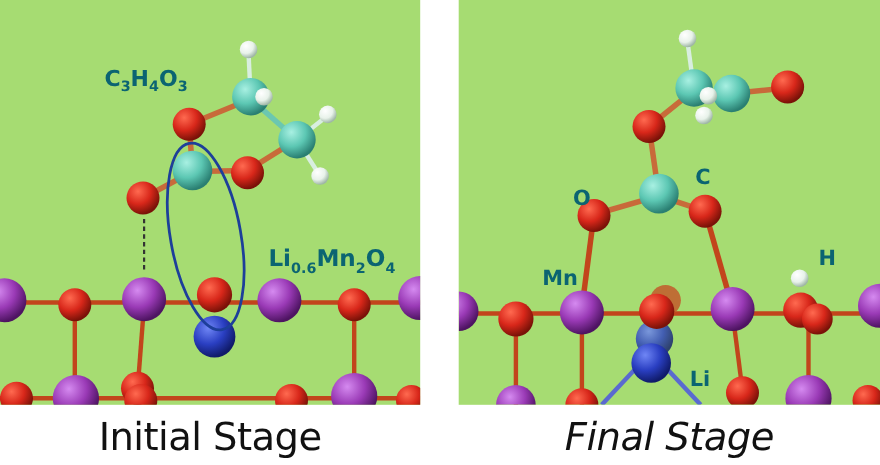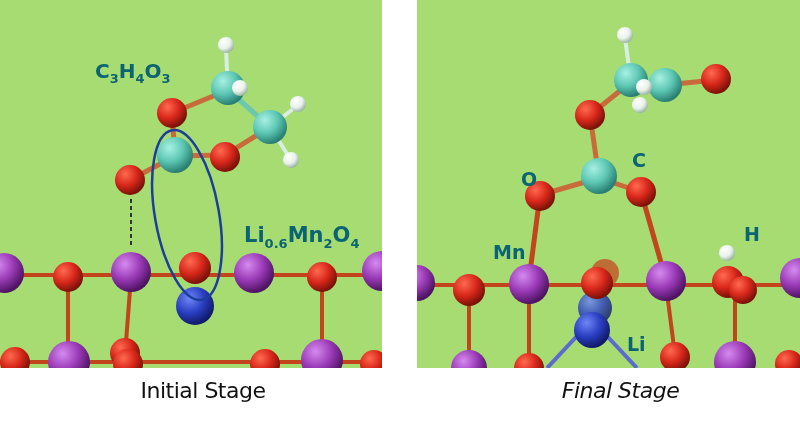--- a/index.html
+++ b/index.html
@@ -2,21 +2,21 @@
 <html><head>
   <meta charset="utf-8">
   <style>
     html, body { margin: 0; padding: 0; background: #ffffff; }
     body { width: 800px; height: 423px; position: relative; overflow: hidden; font-family: "Liberation Sans", sans-serif; }
     .panel { position: absolute; top: 0; height: 368px; background: #a6dc72; overflow: hidden; text-decoration: underline; }
     #panel-left { left: 0; width: 382px; }
     #panel-right { left: 417px; width: 383px; }
     .panel svg { position: absolute; left: 0; top: 0; }
     .lbl { font-family: "DejaVu Sans", sans-serif; font-weight: bold; fill: #0b6472; }
-    .caption { position: absolute; top: 378px; font-family: "DejaVu Sans", sans-serif; font-size: 22px; color: #111; text-align: center; width: 382px; letter-spacing: -0.5px; padding-left: 12px; }
+    .caption { position: absolute; top: 378px; font-family: "DejaVu Sans", sans-serif; font-size: 35px; color: #111; text-align: center; width: 382px; letter-spacing: -0.5px; }
     #caption-left { left: 0; }
     #caption-right { left: 417px; width: 383px; font-style: italic; }
   </style>
 </head>
 <body>
 
 <div class="panel" id="panel-left">
   <svg width="382" height="368" viewBox="0 0 382 368">
     <defs>
       <radialGradient id="gO" cx="35%" cy="30%" r="70%">

